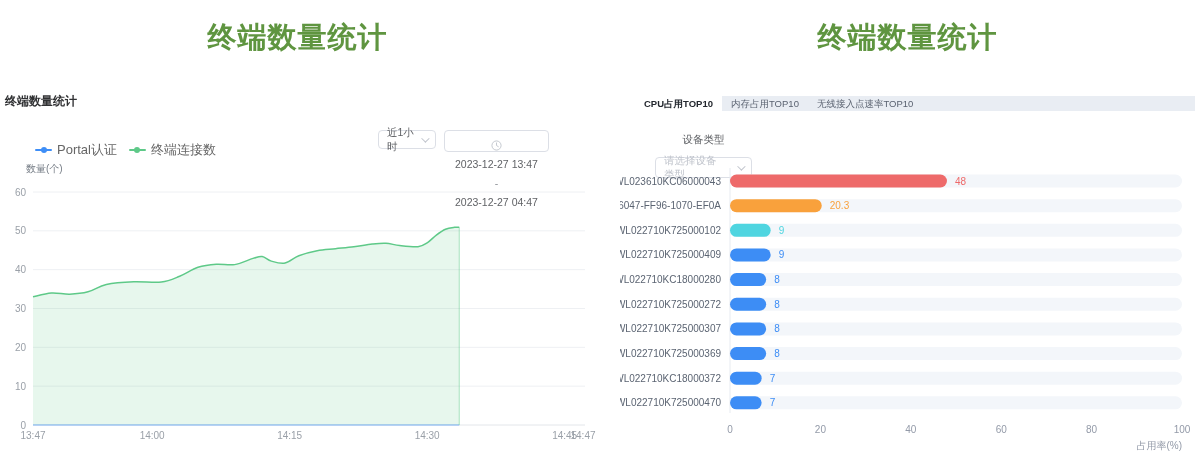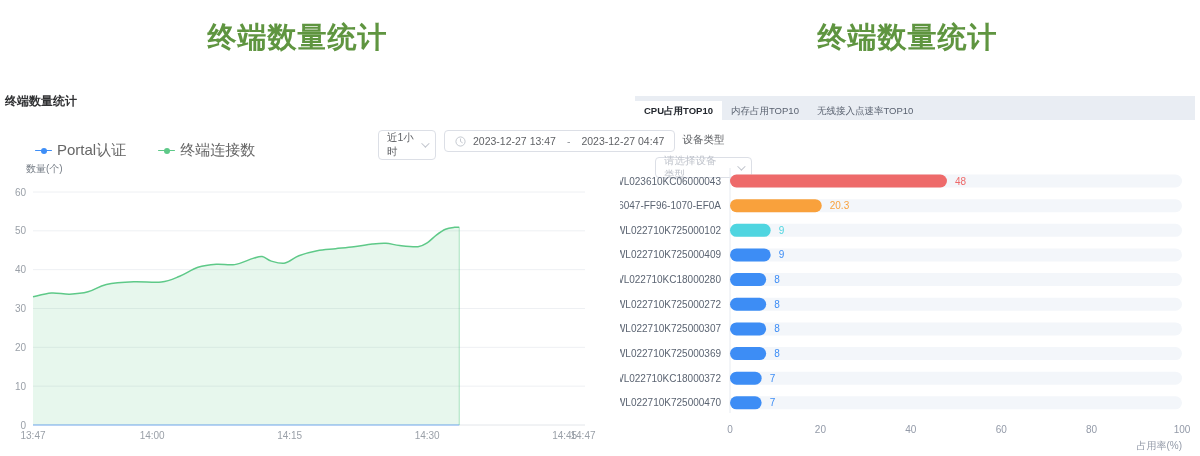--- a/index.html
+++ b/index.html
@@ -15,57 +15,57 @@
   .big-title.left  { left:0;   width:595px; }
   .big-title.right { left:620px; width:575px; }
 
   .card-title {
     position:absolute; left:5px; top:93px; font-size:12px; font-weight:bold; color:#303133;
   }
 
   
   .controls { position:absolute; left:378px; top:130px; height:22px; display:flex; gap:8px; }
   .select-box {
-    height:30px; border:1px solid #dcdfe6; border-radius:4px; background:#fff;
+    height:19px; border:1px solid #dcdfe6; border-radius:4px; background:#fff;
     display:flex; align-items:center; justify-content:space-between;
     padding:0 8px; font-size:10.5px; color:#606266; cursor:pointer;
   }
   .select-box.range { width:58px; }
   .select-box.wide  { width:97px; height:21px;gap:10px; }
   .placeholder { color:#c0c4cc; }
   .chev {
     width:6px; height:6px; border-right:1.4px solid #c0c4cc; border-bottom:1.4px solid #c0c4cc;
     transform:rotate(45deg) translateY(-2px); margin-left:6px; flex:0 0 auto;
   }
   .date-box {
     height:22px; border:1px solid #dcdfe6; border-radius:4px; background:#fff;
     display:flex; align-items:center; gap:7px; padding:9px 10px;
-    font-size:10.5px; color:#606266; cursor:pointer;
+    font-size:10.5px; color:#606266; cursor:pointer;flex-direction:column;
   }
   .date-box .sep { color:#909399; padding:0 4px; }
   .clock-wrap { display:flex; align-items:center; }
 
   
   .legend {
-    position:absolute; left:35px; top:141px; display:flex; gap:32px;
-    align-items:center; font-size:15px; color:#666;
+    position:absolute; left:35px; top:141px; display:flex; gap:12px;
+    align-items:center; font-size:13px; color:#666;
   }
   .legend-item { display:flex; align-items:center; gap:5px; cursor:pointer; }
   .marker { position:relative; width:17px; height:7px; display:inline-block; }
   .m-line { position:absolute; left:0; top:2.7px; width:17px; height:1.6px; border-radius:1px; }
   .m-dot  { position:absolute; left:5.5px; top:0.5px; width:6px; height:6px; border-radius:50%; }
 
   
   #line-chart { position:absolute; left:0px;   top:160px; width:620px; height:296px; }
   #bar-chart  { position:absolute; left:620px; top:160px; width:580px; height:296px; }
 
   
   .tabs {
-    position:absolute; left:635px; top:96px; width:560px; height:24px;
-    background:#e9edf3; display:flex; align-items:flex-end;
+    position:absolute; left:635px; top:96px; width:560px; height:15px;
+    background:#e9edf3; display:flex; align-items:center;
   }
   .tab {
     padding:0 9px; font-size:9.5px; color:#5a6270; line-height:19px;
     cursor:pointer; white-space:nowrap;
   }
   .tab.active { background:#ffffff; color:#23272e; font-weight:bold; }
 
   
   .filter-row {
     position:absolute; left:655px; top:133px; display:flex; align-items:center;

